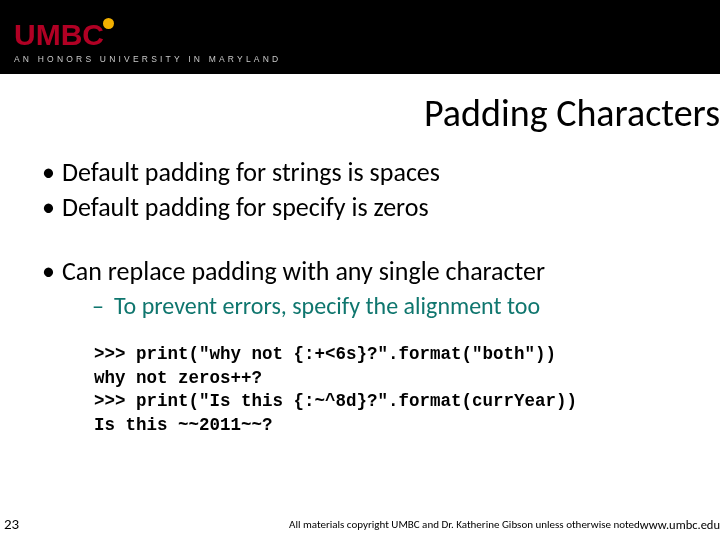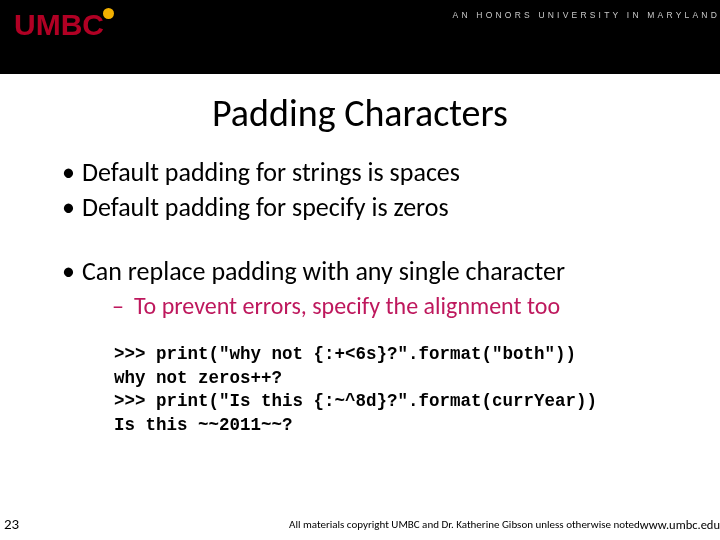--- a/index.html
+++ b/index.html
@@ -1,30 +1,30 @@
 <!DOCTYPE html>
 <html><head>
 <meta charset="utf-8">
 <style>
   * { margin: 0; padding: 0; box-sizing: border-box; }
   html, body { width: 720px; height: 540px; font-family: Calibri, Arial, sans-serif; background: #fff; overflow: hidden; }
   .slide { width: 720px; height: 540px; position: relative; display: flex; flex-direction: column; }
-  .header-band { background: #000; height: 74px; width: 100%; padding: 8px 0 0 14px; display: flex; flex-direction: row; justify-content: space-between; }
+  .header-band { background: #000; height: 74px; width: 100%; padding: 8px 0 0 14px; display: flex; flex-direction: column; justify-content: center; }
   .logo-row { display: flex; align-items: baseline; }
   .logo-main { color: #b10024; font-weight: 900; font-size: 30px; letter-spacing: 0px; font-family: Arial, sans-serif; }
   .logo-sun { display: inline-block; width: 11px; height: 11px; background: #f3b000; border-radius: 50%; position: relative; top: -16px; left: -1px; }
   .tagline { color: #c9c9c9; font-size: 8.5px; letter-spacing: 3.2px; font-weight: 400; margin-top: 2px; font-family: Arial, sans-serif; }
-  .title { color: #000; font-size: 38px; text-align: center; margin-top: 16px; font-weight: 400; }
-  .content { padding: 20px 36px 0 56px; flex: 1; }
+  .title { color: #000; font-size: 38px; text-align: right; margin-top: 16px; font-weight: 400; }
+  .content { padding: 20px 36px 0 36px; flex: 1; }
   ul.top { list-style: none; }
   ul.top > li { font-size: 26px; color: #000; position: relative; padding-left: 26px; line-height: 1.28; margin-bottom: 2px; }
   ul.top > li::before { content: "•"; position: absolute; left: 6px; top: 0; }
   .gap { height: 28px; }
   ul.sub { list-style: none; margin-top: 2px; }
-  ul.sub > li { font-size: 24px; color: #be185d; position: relative; padding-left: 52px; line-height: 1.3; }
+  ul.sub > li { font-size: 24px; color: #0f766e; position: relative; padding-left: 52px; line-height: 1.3; }
   ul.sub > li::before { content: "–"; position: absolute; left: 30px; top: 0; }
   .code { font-family: "Courier New", monospace; font-size: 17.5px; font-weight: 700; margin: 22px 0 0 58px; line-height: 1.35; white-space: pre; }
   .footer { position: absolute; bottom: 6px; left: 0; right: 0; height: 20px; display: flex; align-items: center; }
   .pagenum { font-size: 15px; font-weight: 400; color: #000; width: 28px; text-align: left; padding-left: 4px; }
   .copyright { font-size: 11px; color: #000; flex: 1; padding-left: 4px; text-align: right; }
   .url { font-size: 12.5px; color: #000; }
 </style>
 </head>
 <body>
 

